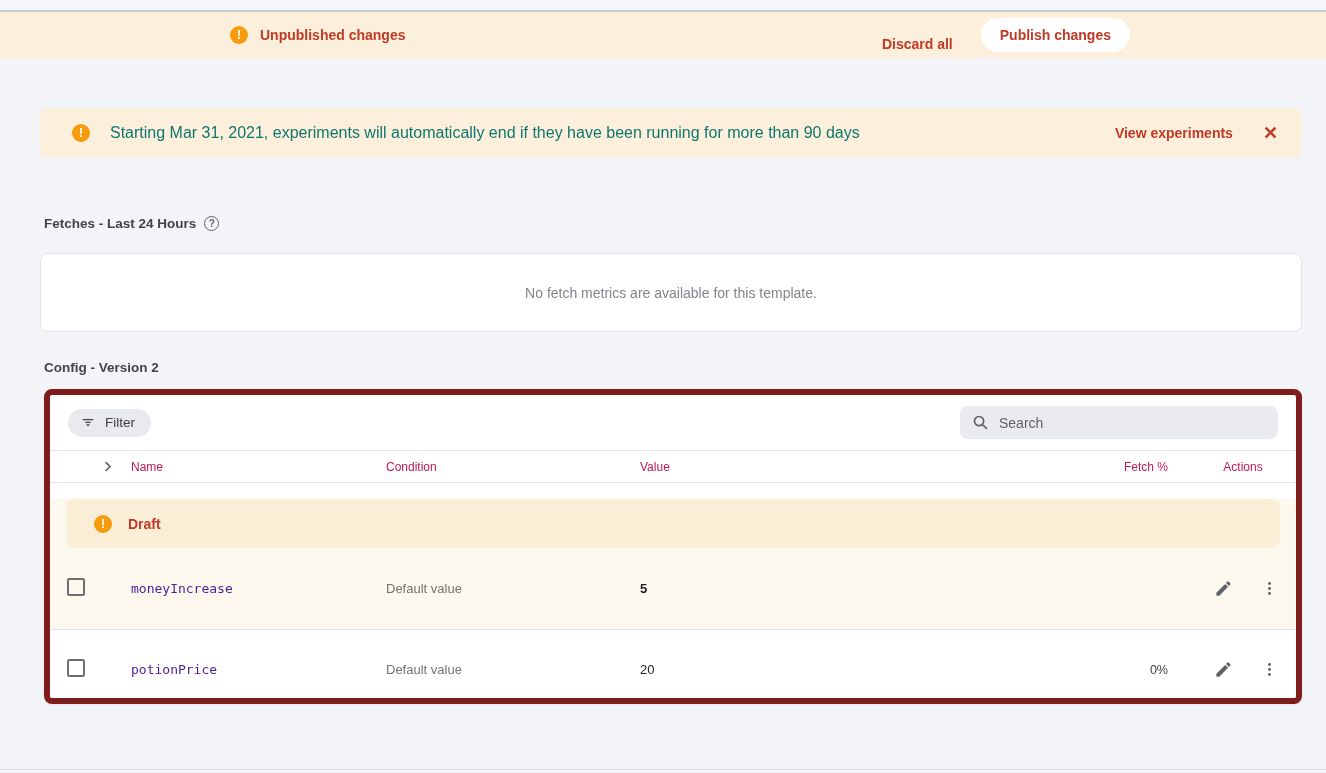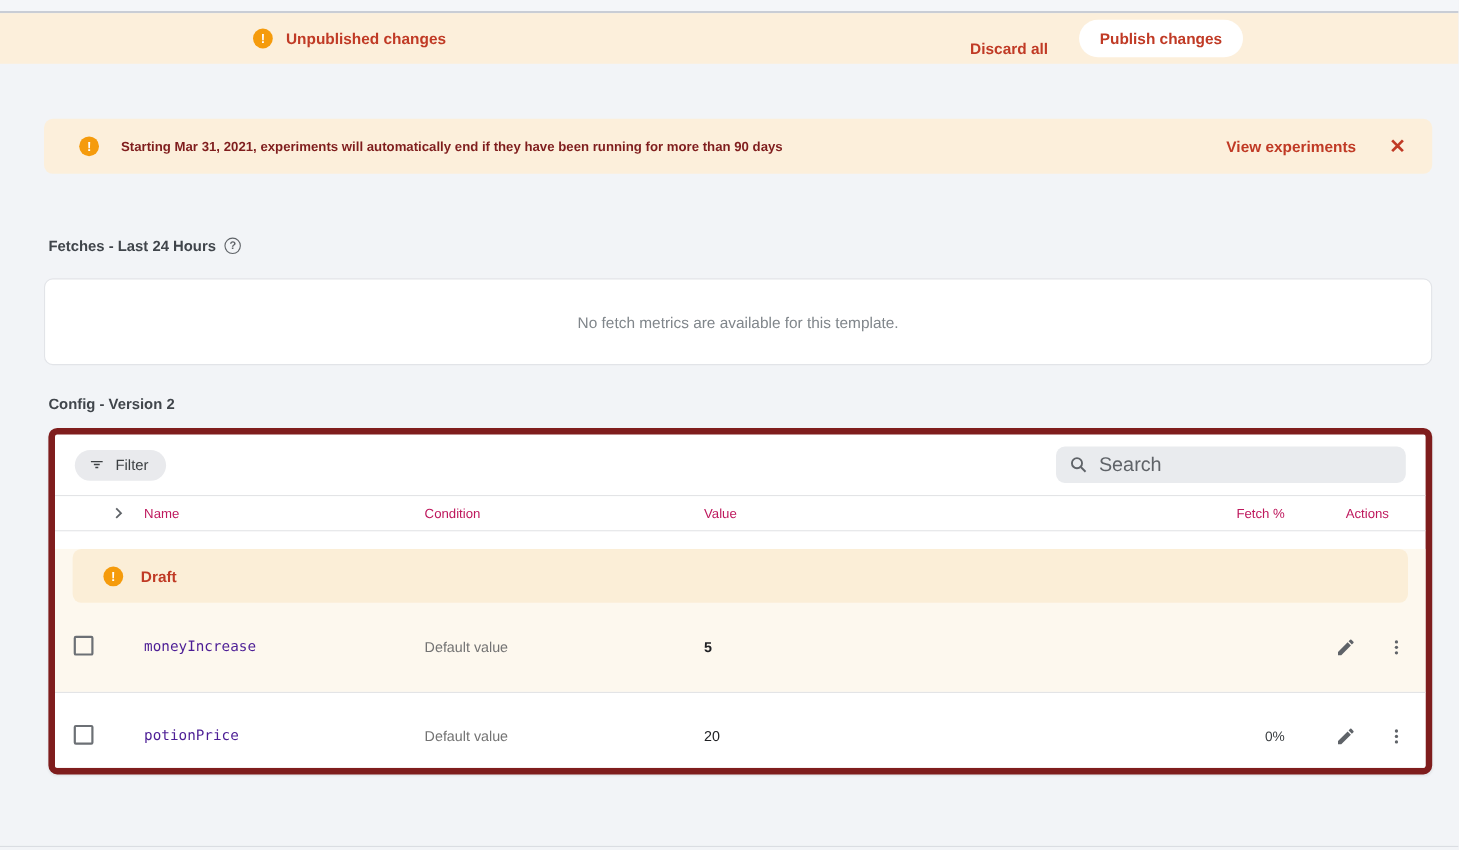--- a/index.html
+++ b/index.html
@@ -28,21 +28,21 @@
   .publish-btn {
     background:#fff; border:none; border-radius:20px;
     padding:9px 19px; color:#c03a25; font-weight:700; font-size:14px;
     cursor:pointer; font-family:inherit;
   }
   
   .notice {
     margin:50px 24px 0 40px; height:50px; background:#fcefdb; border-radius:8px;
     display:flex; align-items:center; padding:0 24px 0 32px;
   }
-  .notice-msg { margin-left:20px; color:#7f1d1d; font-weight:700; font-size:12px; }
+  .notice-msg { margin-left:20px; color:#0f766e; font-weight:400; font-size:16px; }
   .notice-right { margin-left:auto; display:flex; align-items:center; gap:30px; }
   .close-x { color:#c03a25; font-size:18px; font-weight:700; cursor:pointer; line-height:1; }
   
   .section-head {
     margin:58px 0 0 44px; display:flex; align-items:center; gap:8px;
     font-size:13.5px; font-weight:700; color:#40454b;
   }
   .help-icon {
     width:15px; height:15px; border:1.4px solid #5f6368; border-radius:50%;
     color:#5f6368; font-size:10px; font-weight:700;
@@ -77,21 +77,21 @@
     display:inline-flex; align-items:center; gap:9px;
     background:#e9eaed; border:none; border-radius:15px; padding:6px 16px 6px 12px;
     font-size:13.5px; color:#3c4043; cursor:pointer; font-family:inherit;
   }
   .search-box {
     margin-left:auto; width:318px; height:33px; background:#e9ebee; border-radius:8px;
     display:flex; align-items:center; padding:0 12px; gap:10px;
   }
   .search-box input {
     border:none; background:transparent; outline:none; flex:1;
-    font-size:18px; color:#6d28d9; font-family:inherit;
+    font-size:14px; color:#6d28d9; font-family:inherit;
   }
   .search-box input::placeholder { color:#5f6368; opacity:1; }
   
   .grid-row { display:grid; grid-template-columns:81px 255px 254px 378px 150px 140px; align-items:center; }
   .thead { height:33px; border-top:1px solid #e3e4e6; border-bottom:1px solid #e3e4e6; font-size:12px; color:#be185d; font-weight:500; }
   .th-lead { padding-left:50px; display:flex; align-items:center; }
   .th-fetch { text-align:right; }
   .th-actions { text-align:center; padding-left:10px; }
   
   .draft-group { background:#fdf8ee; }

